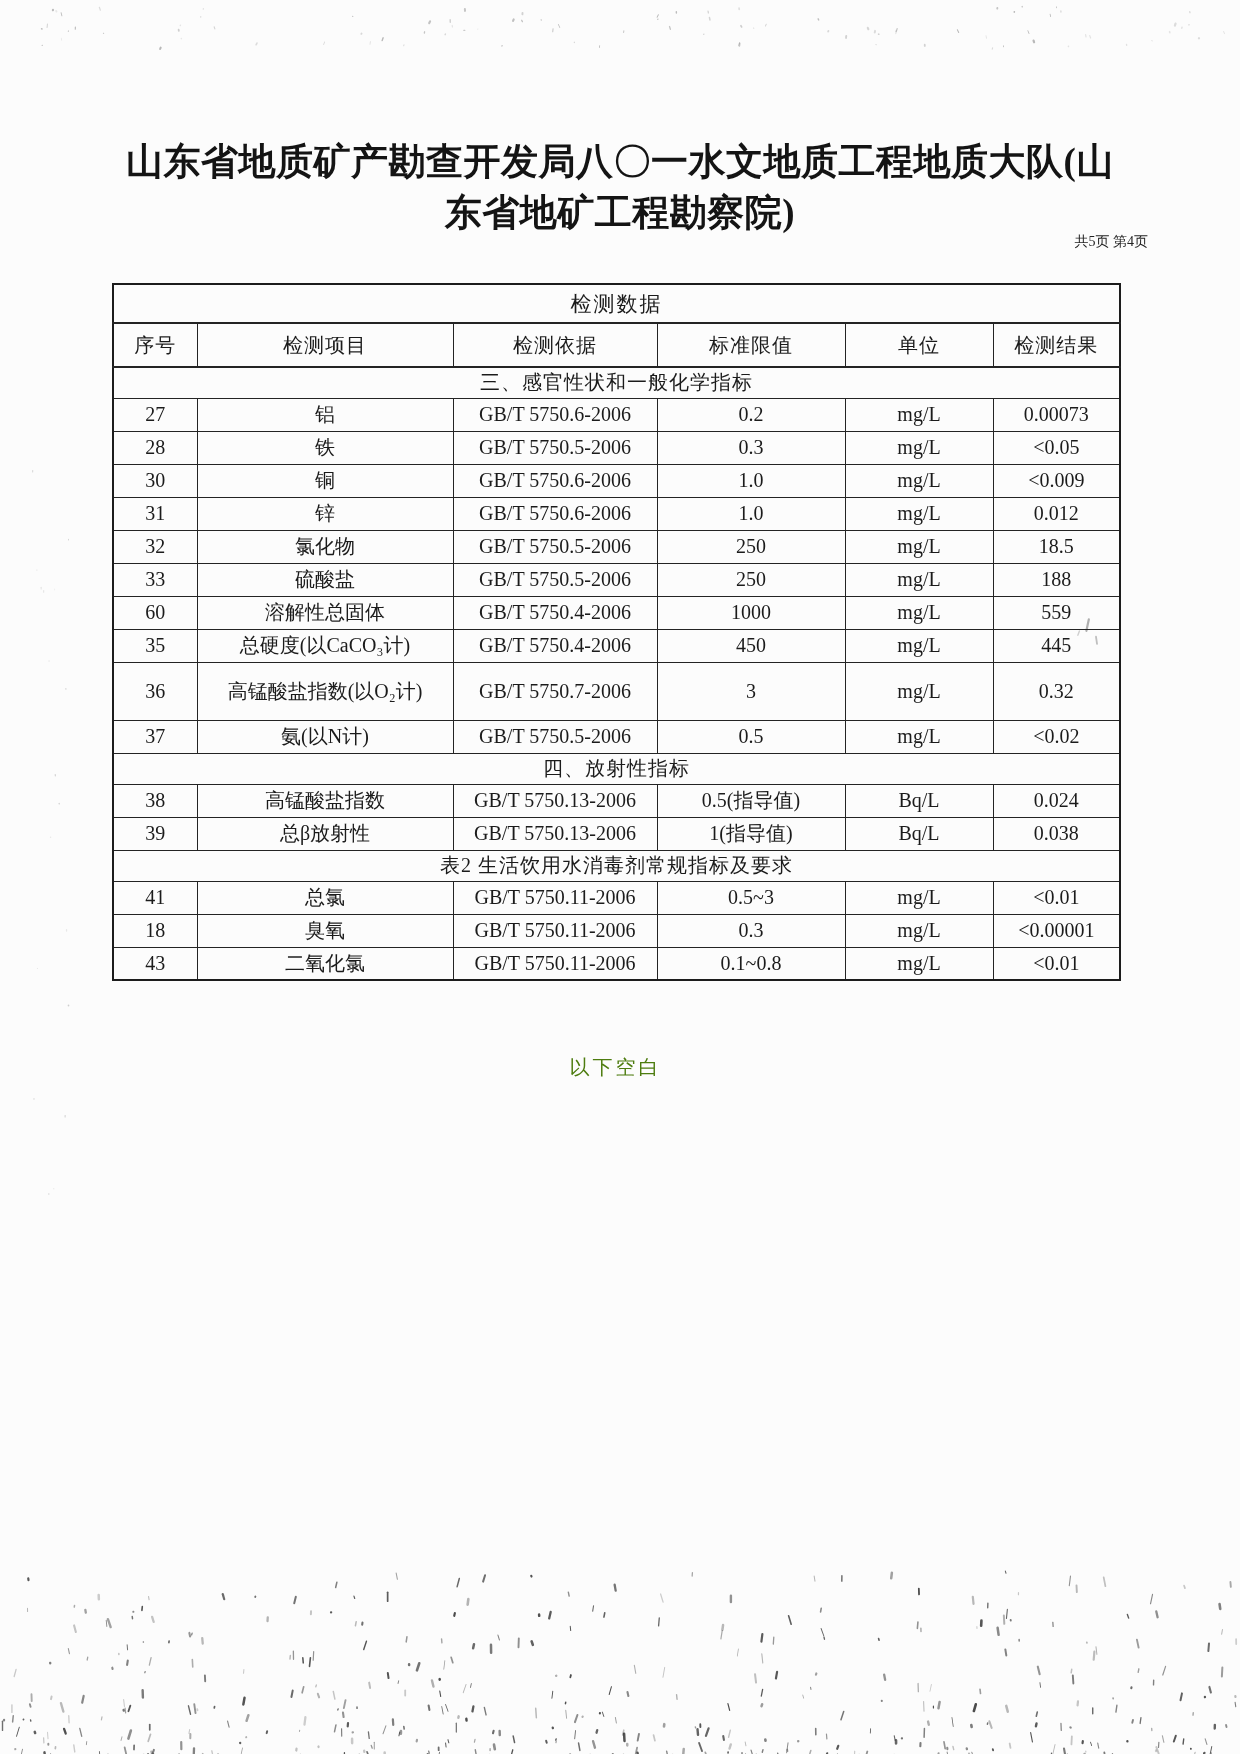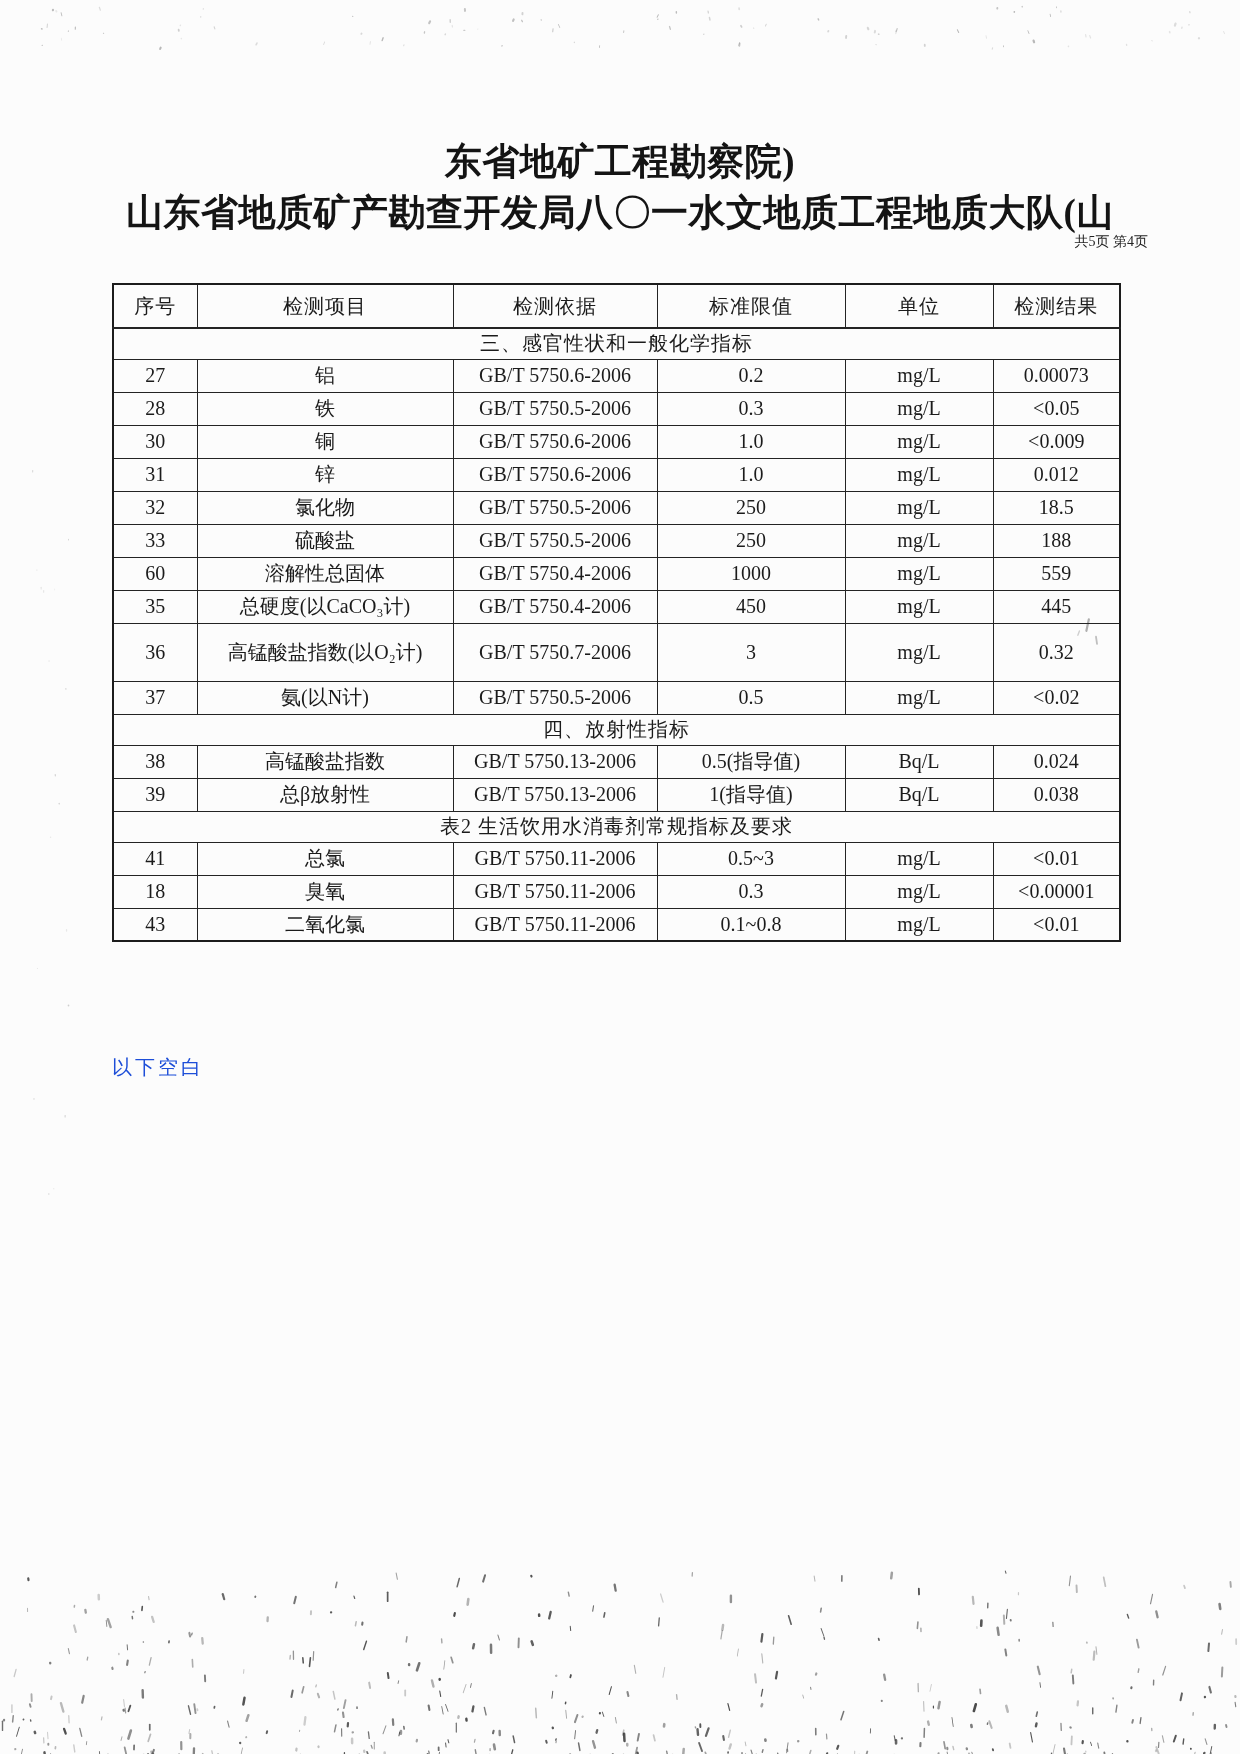--- a/index.html
+++ b/index.html
@@ -71,53 +71,56 @@
     height: 31px;
     letter-spacing: 1px;
   }
   tr.data-row td { height: 33px; }
   tr.data-row.tall td { height: 58px; margin-left: 13px; }
   .footer-note {
     position: absolute;
     top: 1054px;
     left: 112px;
     width: 1007px;
-    text-align: left;
+    text-align: center;
     font-size: 20px;
     letter-spacing: 3px;
-    color: #1d4ed8;
+    color: #4d7c0f;
   }
   svg.scan-noise {
     position: absolute;
     top: 0; left: 0;
     pointer-events: none;
   }
 </style>
 </head>
 <body>
 
 <div class="page">
 
   <div class="doc-title">
+    <div>山东省地质矿产勘查开发局八〇一水文地质工程地质大队(山</div>
     <div>东省地矿工程勘察院)</div>
-    <div>山东省地质矿产勘查开发局八〇一水文地质工程地质大队(山</div>
   </div>
 
   <div class="page-label">共5页 第4页</div>
 
   <table class="results-table">
     <colgroup>
       <col style="width:84px">
       <col style="width:256px">
       <col style="width:204px">
       <col style="width:188px">
       <col style="width:148px">
       <col style="width:127px">
     </colgroup>
     <thead>
+      <tr class="caption-row">
+        <th colspan="6">检测数据</th>
+      </tr>
       <tr class="header-row">
         <th>序号</th>
         <th>检测项目</th>
         <th>检测依据</th>
         <th>标准限值</th>
         <th>单位</th>
         <th>检测结果</th>
       </tr>
     </thead>
     <tbody>

